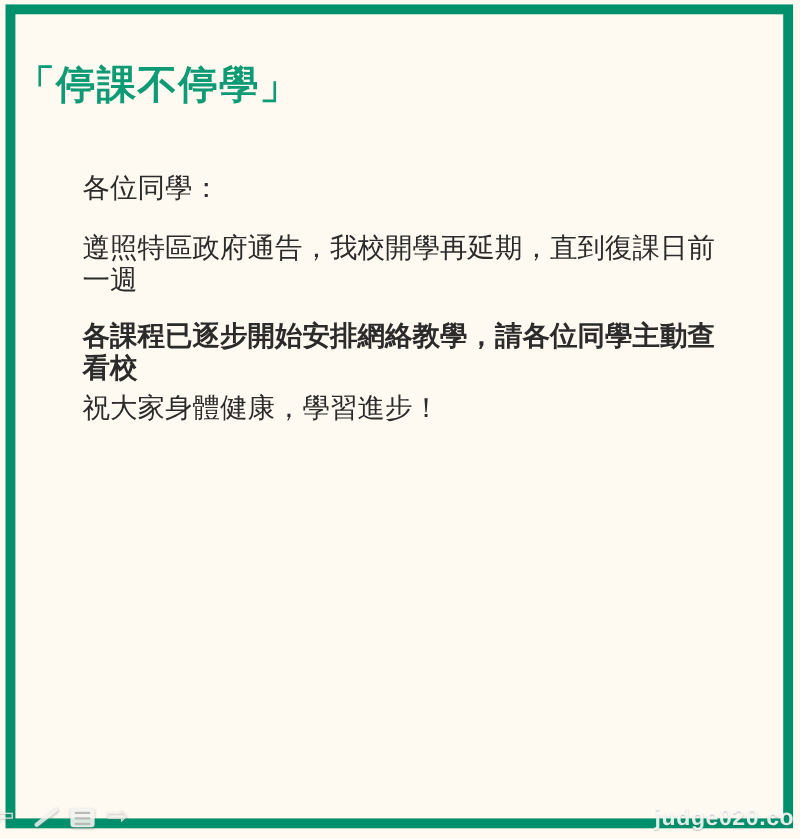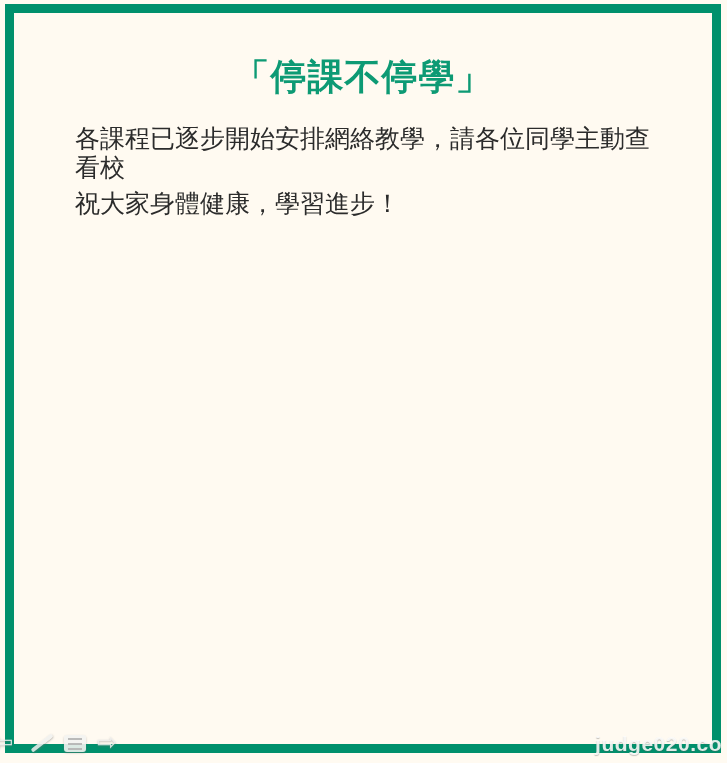--- a/index.html
+++ b/index.html
@@ -17,37 +17,37 @@
     overflow:hidden;
   }
   .frame{
     position:absolute;
     top:4px;left:5px;right:6px;bottom:10px;
     border:9px solid var(--green-border);
     background:var(--bg);
   }
   .title{
     margin-top:42px;
-    text-align:center;
+    text-align:left;
     color:var(--green-title);
     font-size:36px;
     font-weight:bold;
     line-height:43px;
     letter-spacing:1px;
   }
   .content{
     padding-left:61px;
     padding-right:40px;
     color:var(--body-text);
     font-size:25px;
     line-height:29px;
   }
   .salutation{margin-top:59px;}
   .para-2{margin-top:26px;}
-  .para-3{margin-top:12px;}
+  .para-3{margin-top:22px;font-weight:bold;}
   .para-4{margin-top:7px;}
   
   .ghost{
     position:absolute;
     z-index:3;
     color:rgba(240,240,238,0.85);
     text-shadow:0 1px 2px rgba(110,110,110,0.45);
     font-size:24px;
     line-height:22px;
     user-select:none;
@@ -86,22 +86,24 @@
 </head>
 <body>
 
 <div class="frame">
 
   <div class="title">
     <div>「停課不停學」</div>
   </div>
 
   <div class="content">
+    <div class="salutation">各位同學：</div>
 
     <div class="para-2">
+      <div>遵照特區政府通告，我校開學再延期，直到復課日前一週</div>
     </div>
 
     <div class="para-3">
       <div>各課程已逐步開始安排網絡教學，請各位同學主動查看校</div>
     </div>
 
     <div class="para-4">
       <div>祝大家身體健康，學習進步！</div>
     </div>
   </div>

